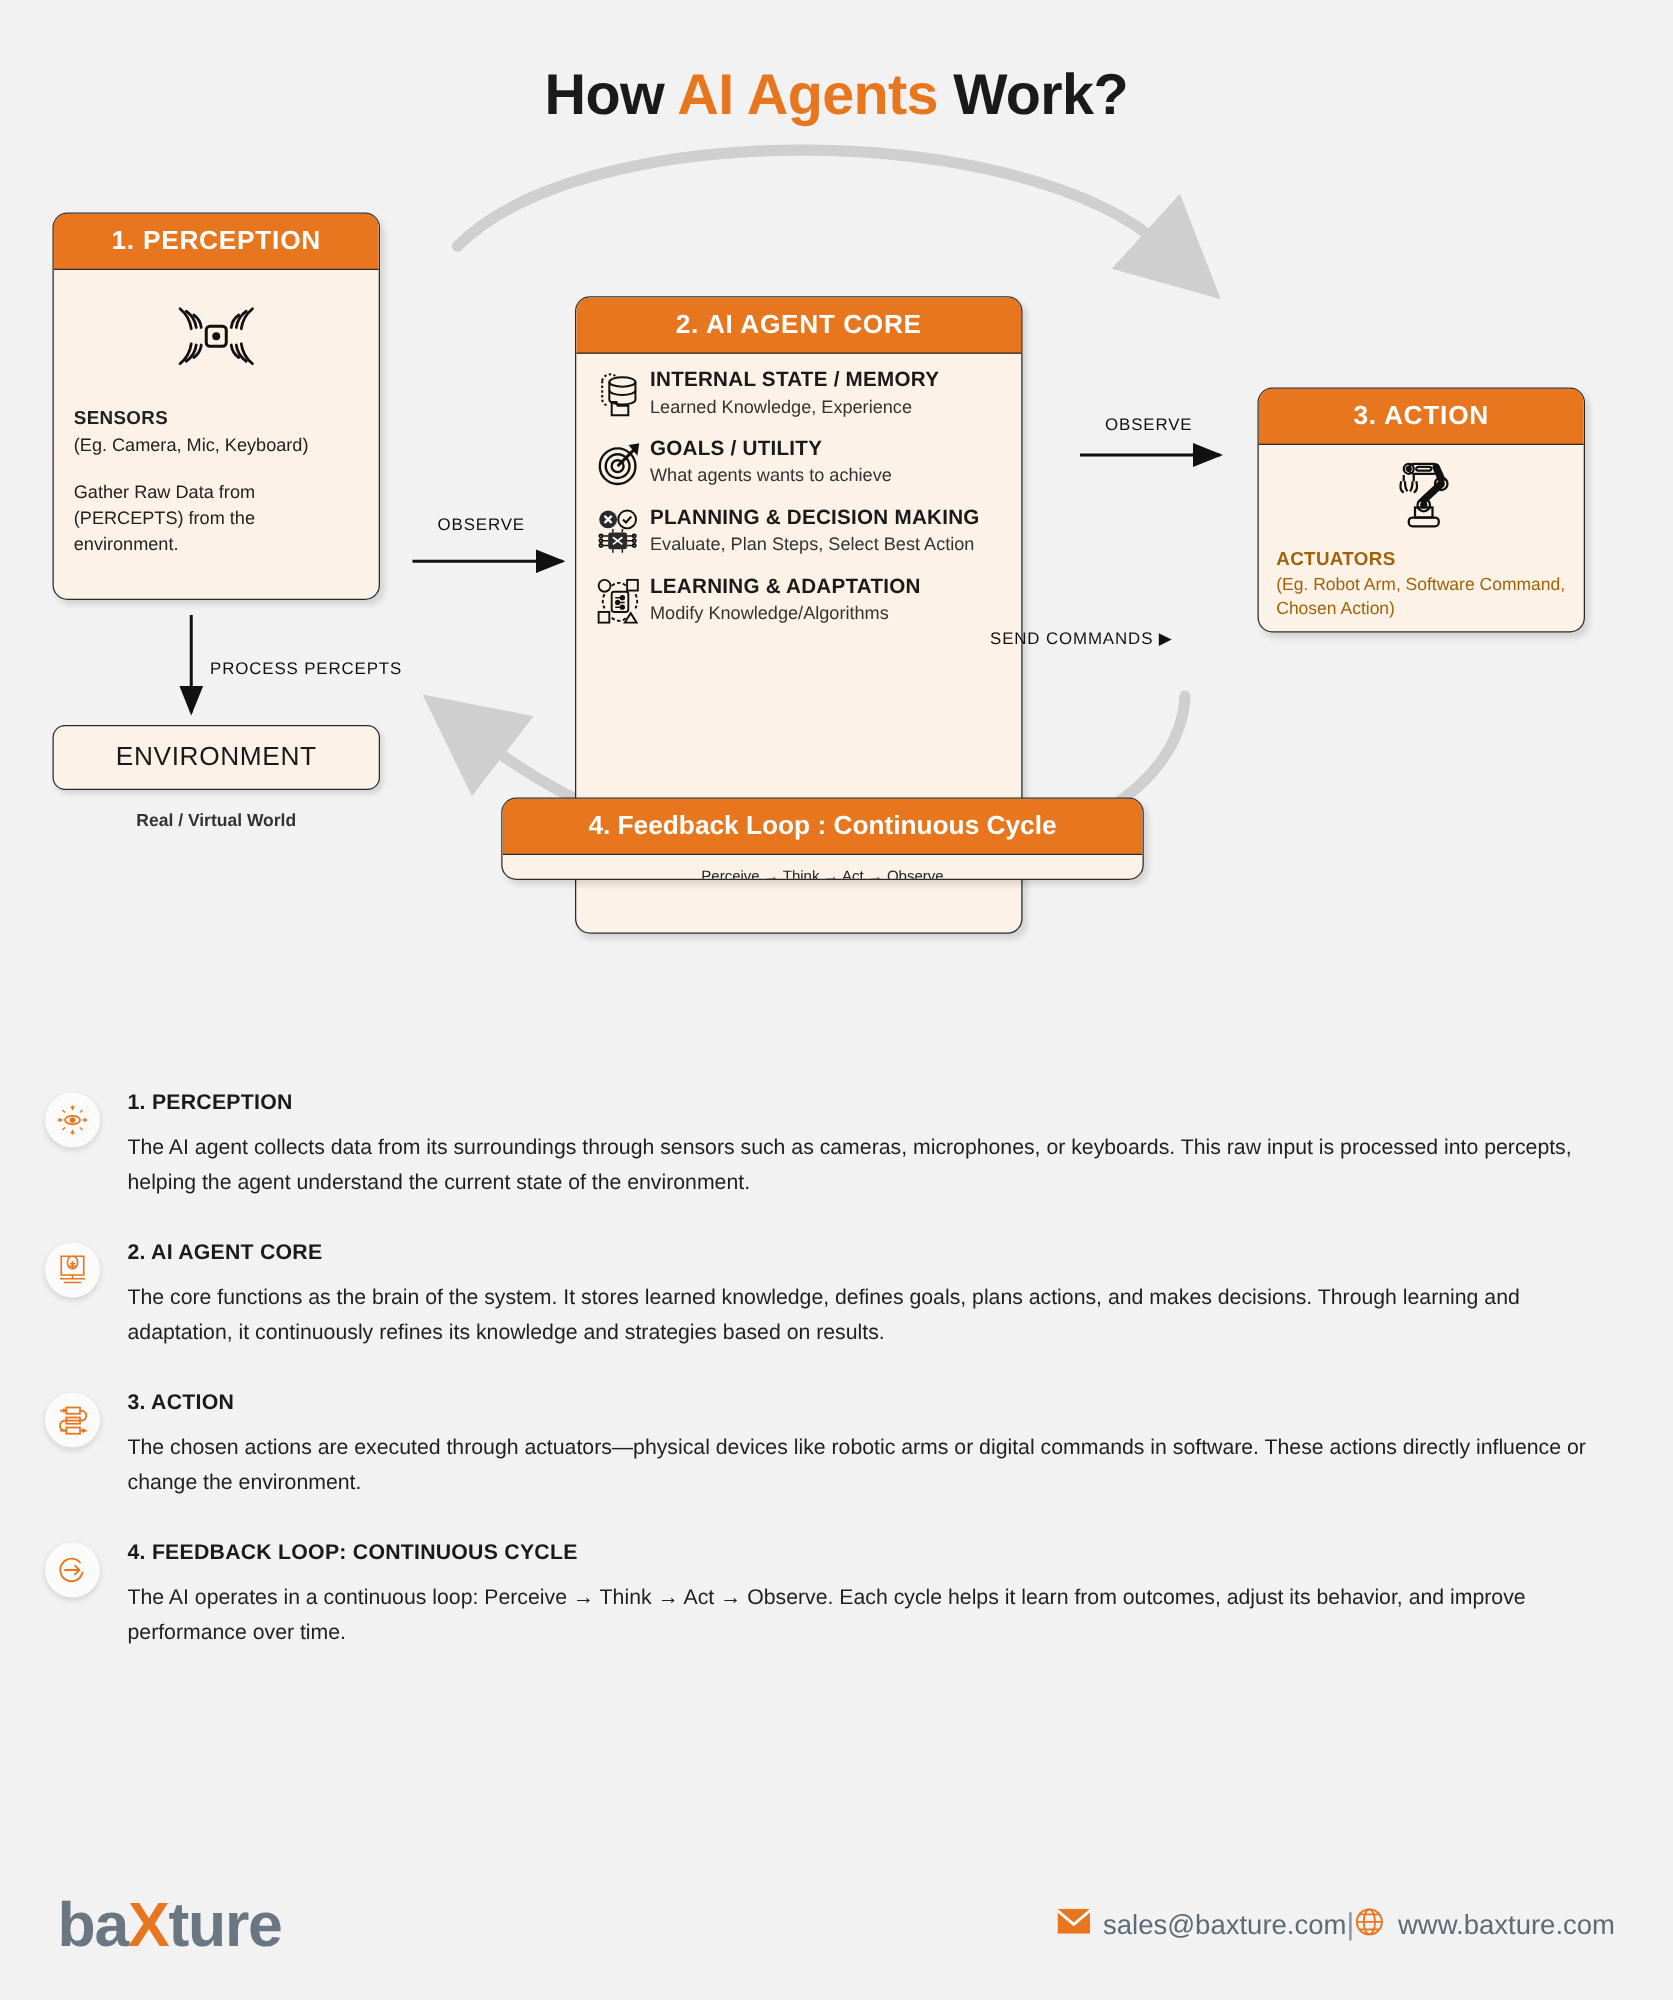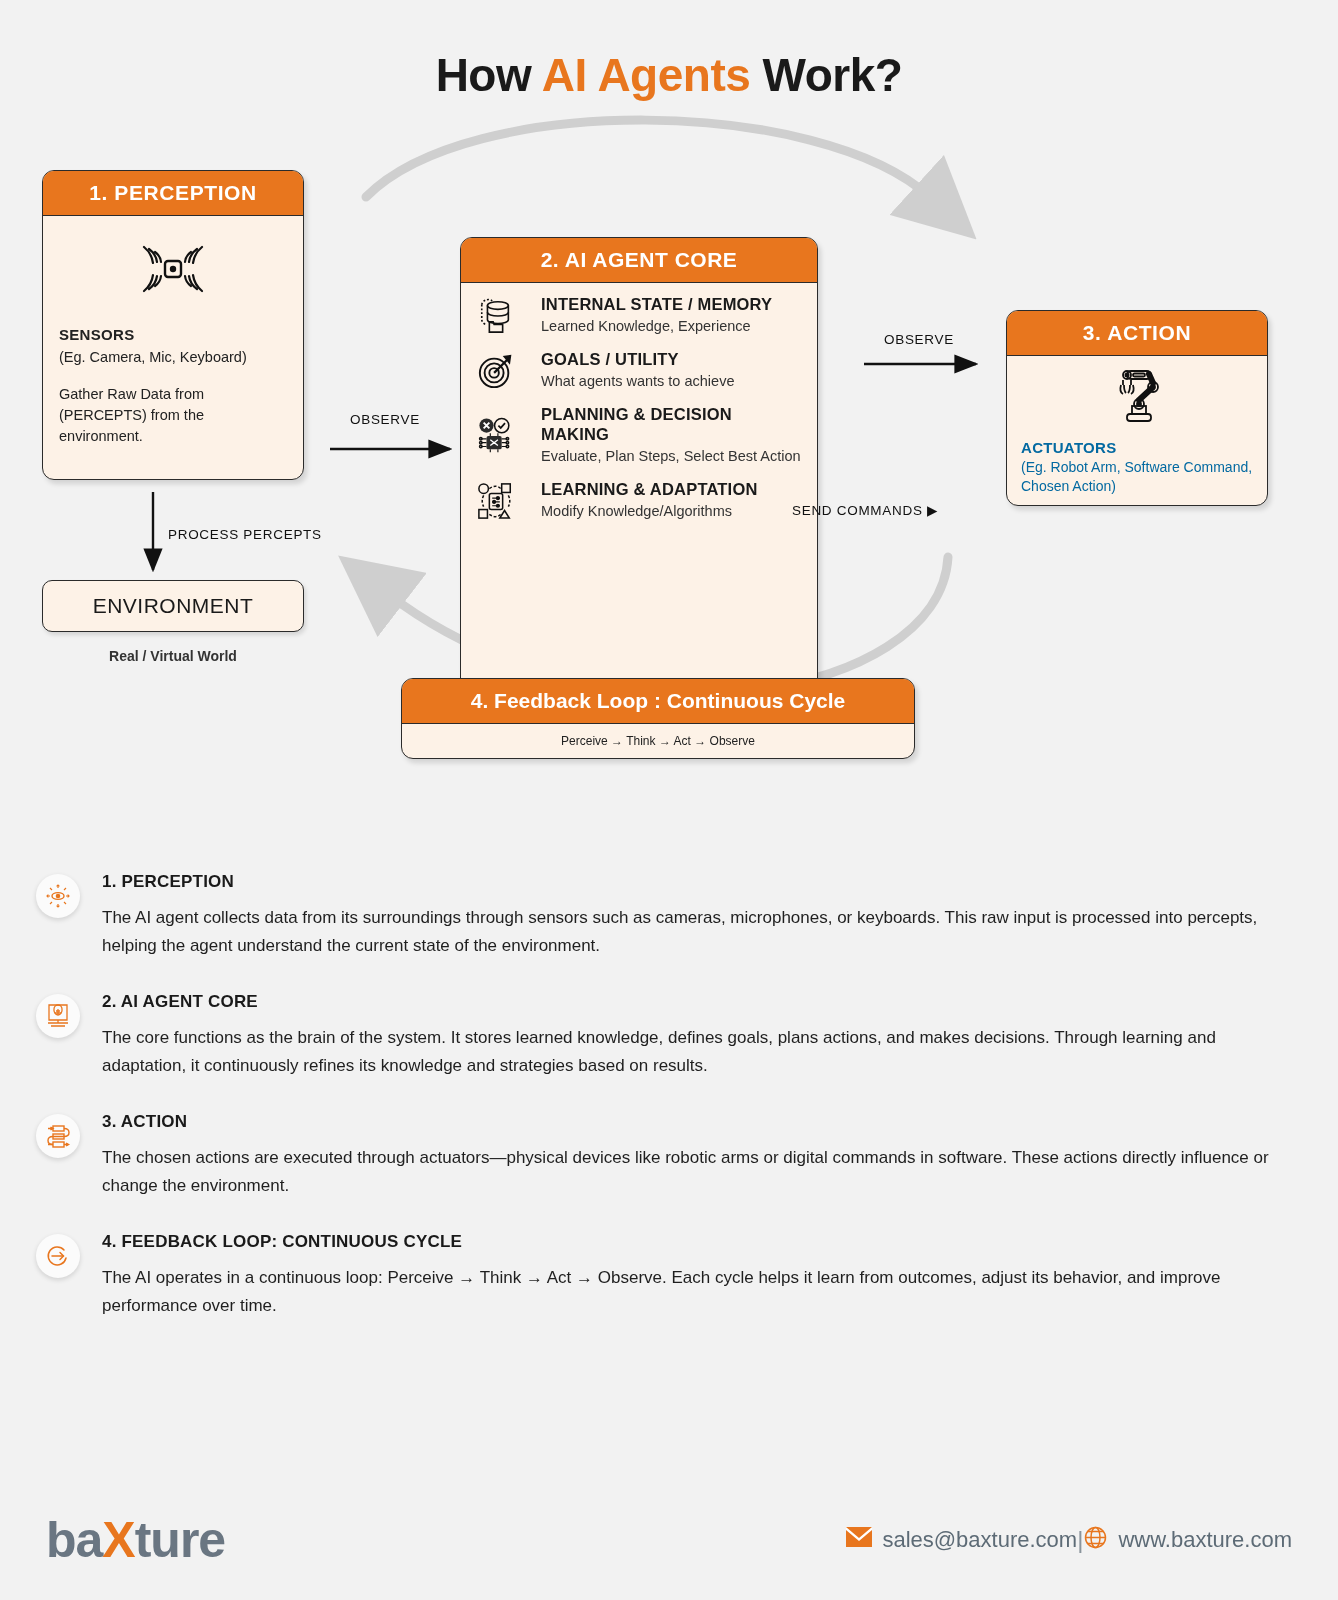--- a/index.html
+++ b/index.html
@@ -49,48 +49,48 @@
   .perc-icon { display: flex; justify-content: center; padding: 18px 0 6px; }
   .perc-body { padding: 14px 16px 10px; font-size: 14.5px; line-height: 1.45; color: #222; }
   .perc-body .lbl { font-weight: bold; font-size: 15px; letter-spacing: .3px; }
   .perc-body .sub { margin-top: 1px; }
   .perc-body .para { margin-top: 16px; }
 
   
   #core { left: 460px; top: 135px; width: 358px; height: 510px; }
   #core .card-head { font-size: 21px; letter-spacing: 0.5px; }
   .core-list { padding: 12px 14px 8px; }
-  .core-item { display: flex; align-items: center; gap: 24px; margin-bottom: 15px; }
+  .core-item { display: flex; align-items: flex-start; gap: 3px; margin-bottom: 15px; }
   .core-item:last-child { margin-bottom: 4px; }
   .core-ico { width: 42px; min-width: 42px; display: flex; align-items: center; justify-content: center; padding-top: 2px; }
   .core-title { font-size: 16.5px; font-weight: bold; letter-spacing: .2px; line-height: 1.2; }
   .core-sub { font-size: 14.5px; color: #333; margin-top: 2px; line-height: 1.25; }
 
   
   #action { left: 1006px; top: 208px; width: 262px; height: 196px; }
   #action .card-head { font-size: 21px; letter-spacing: .6px; }
   .act-icon { display: flex; justify-content: center; padding: 10px 0 4px; }
-  .act-body { padding: 6px 14px 8px; font-size: 14px; line-height: 1.35; color: #0369a1; }
+  .act-body { padding: 6px 14px 8px; font-size: 14px; line-height: 1.35; color: #a16207; }
   .act-body .lbl { font-weight: bold; font-size: 15px; letter-spacing: .3px; }
 
   
   #environment {
     position: absolute; left: 42px; top: 478px; width: 262px; height: 52px;
     background: #FDF2E7; border: 1.6px solid #2b2b2b; border-radius: 10px;
     display: flex; align-items: center; justify-content: center;
     font-size: 21px; letter-spacing: .5px;
     box-shadow: 2px 3px 4px rgba(0,0,0,0.12);
   }
   #env-caption {
     position: absolute; left: 42px; top: 546px; width: 262px;
     text-align: center; font-size: 14px; color: #333; font-weight: bold;
   }
 
   
-  #feedback { left: 401px; top: 576px; width: 514px; height: 81px; }
+  #feedback { left: 401px; top: 536px; width: 514px; height: 66px; }
   #feedback .card-head { font-size: 21px; font-weight: bold; }
   .fb-body { text-align: center; font-size: 12px; padding: 10px 0; color: #222; }
 
   
   .flow-label { position: absolute; font-size: 13.5px; letter-spacing: .7px; color: #111; }
   #lbl-observe-1 { left: 350px; top: 310px; }
   #lbl-observe-2 { left: 884px; top: 230px; }
   #lbl-send { left: 792px; top: 400px; }
   #lbl-process { left: 168px; top: 425px; }
 

